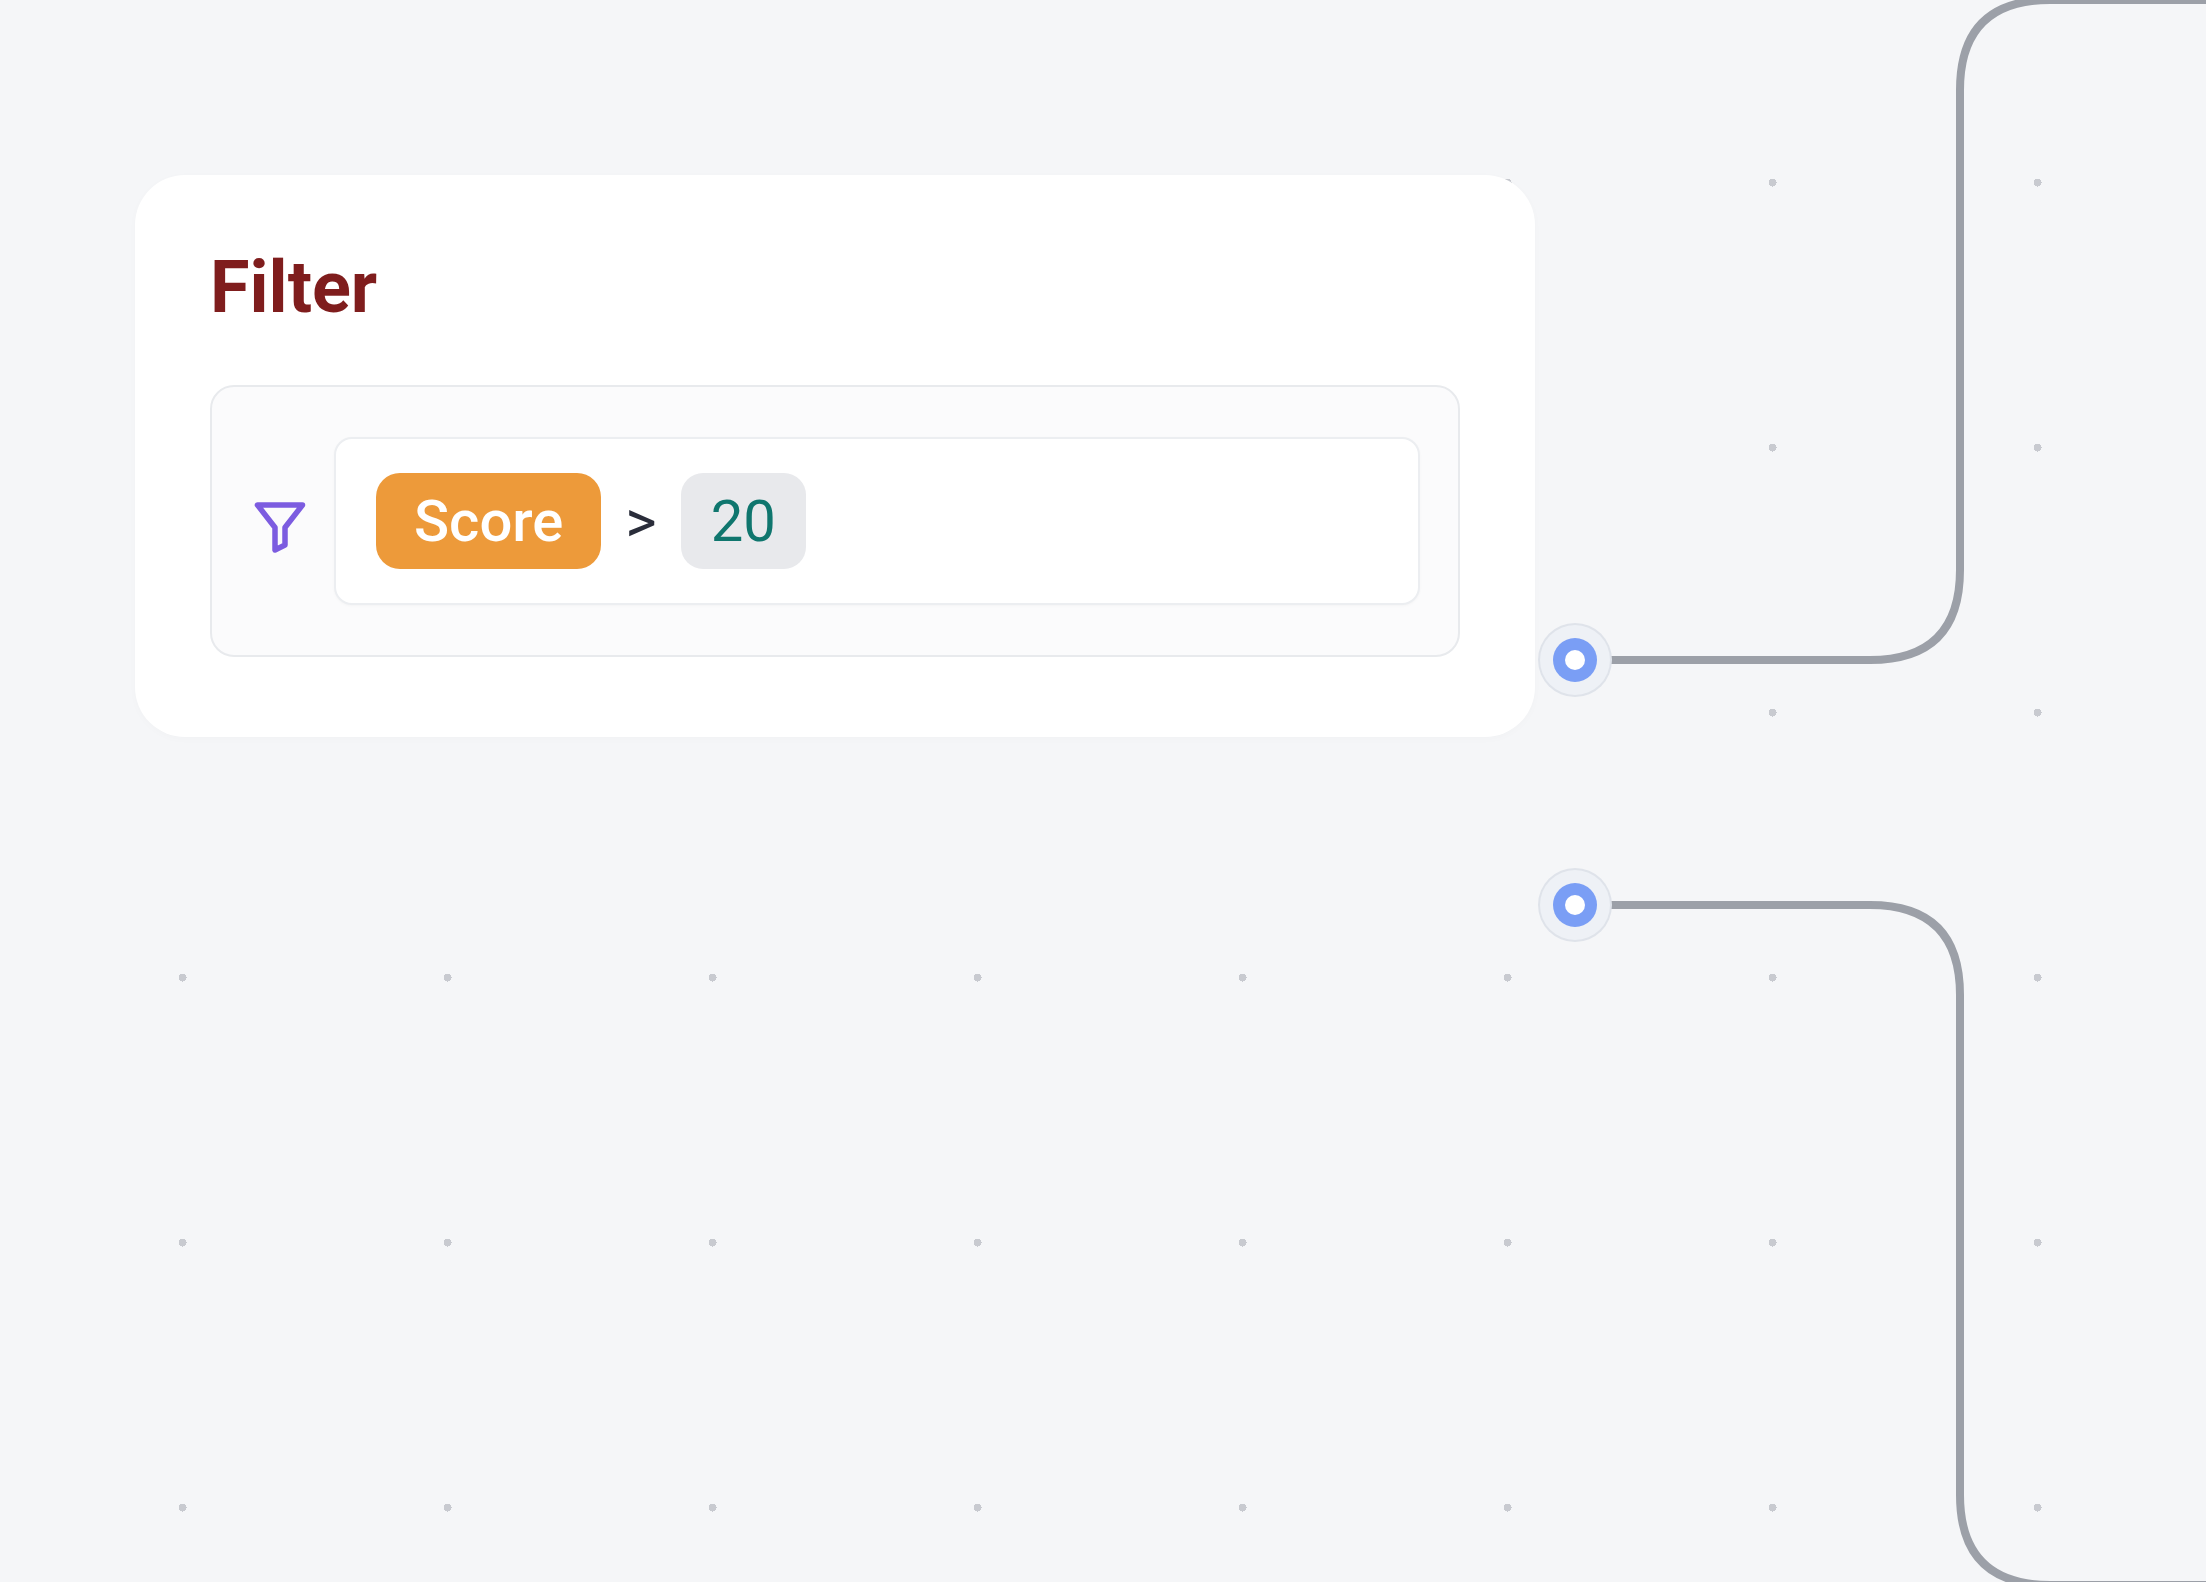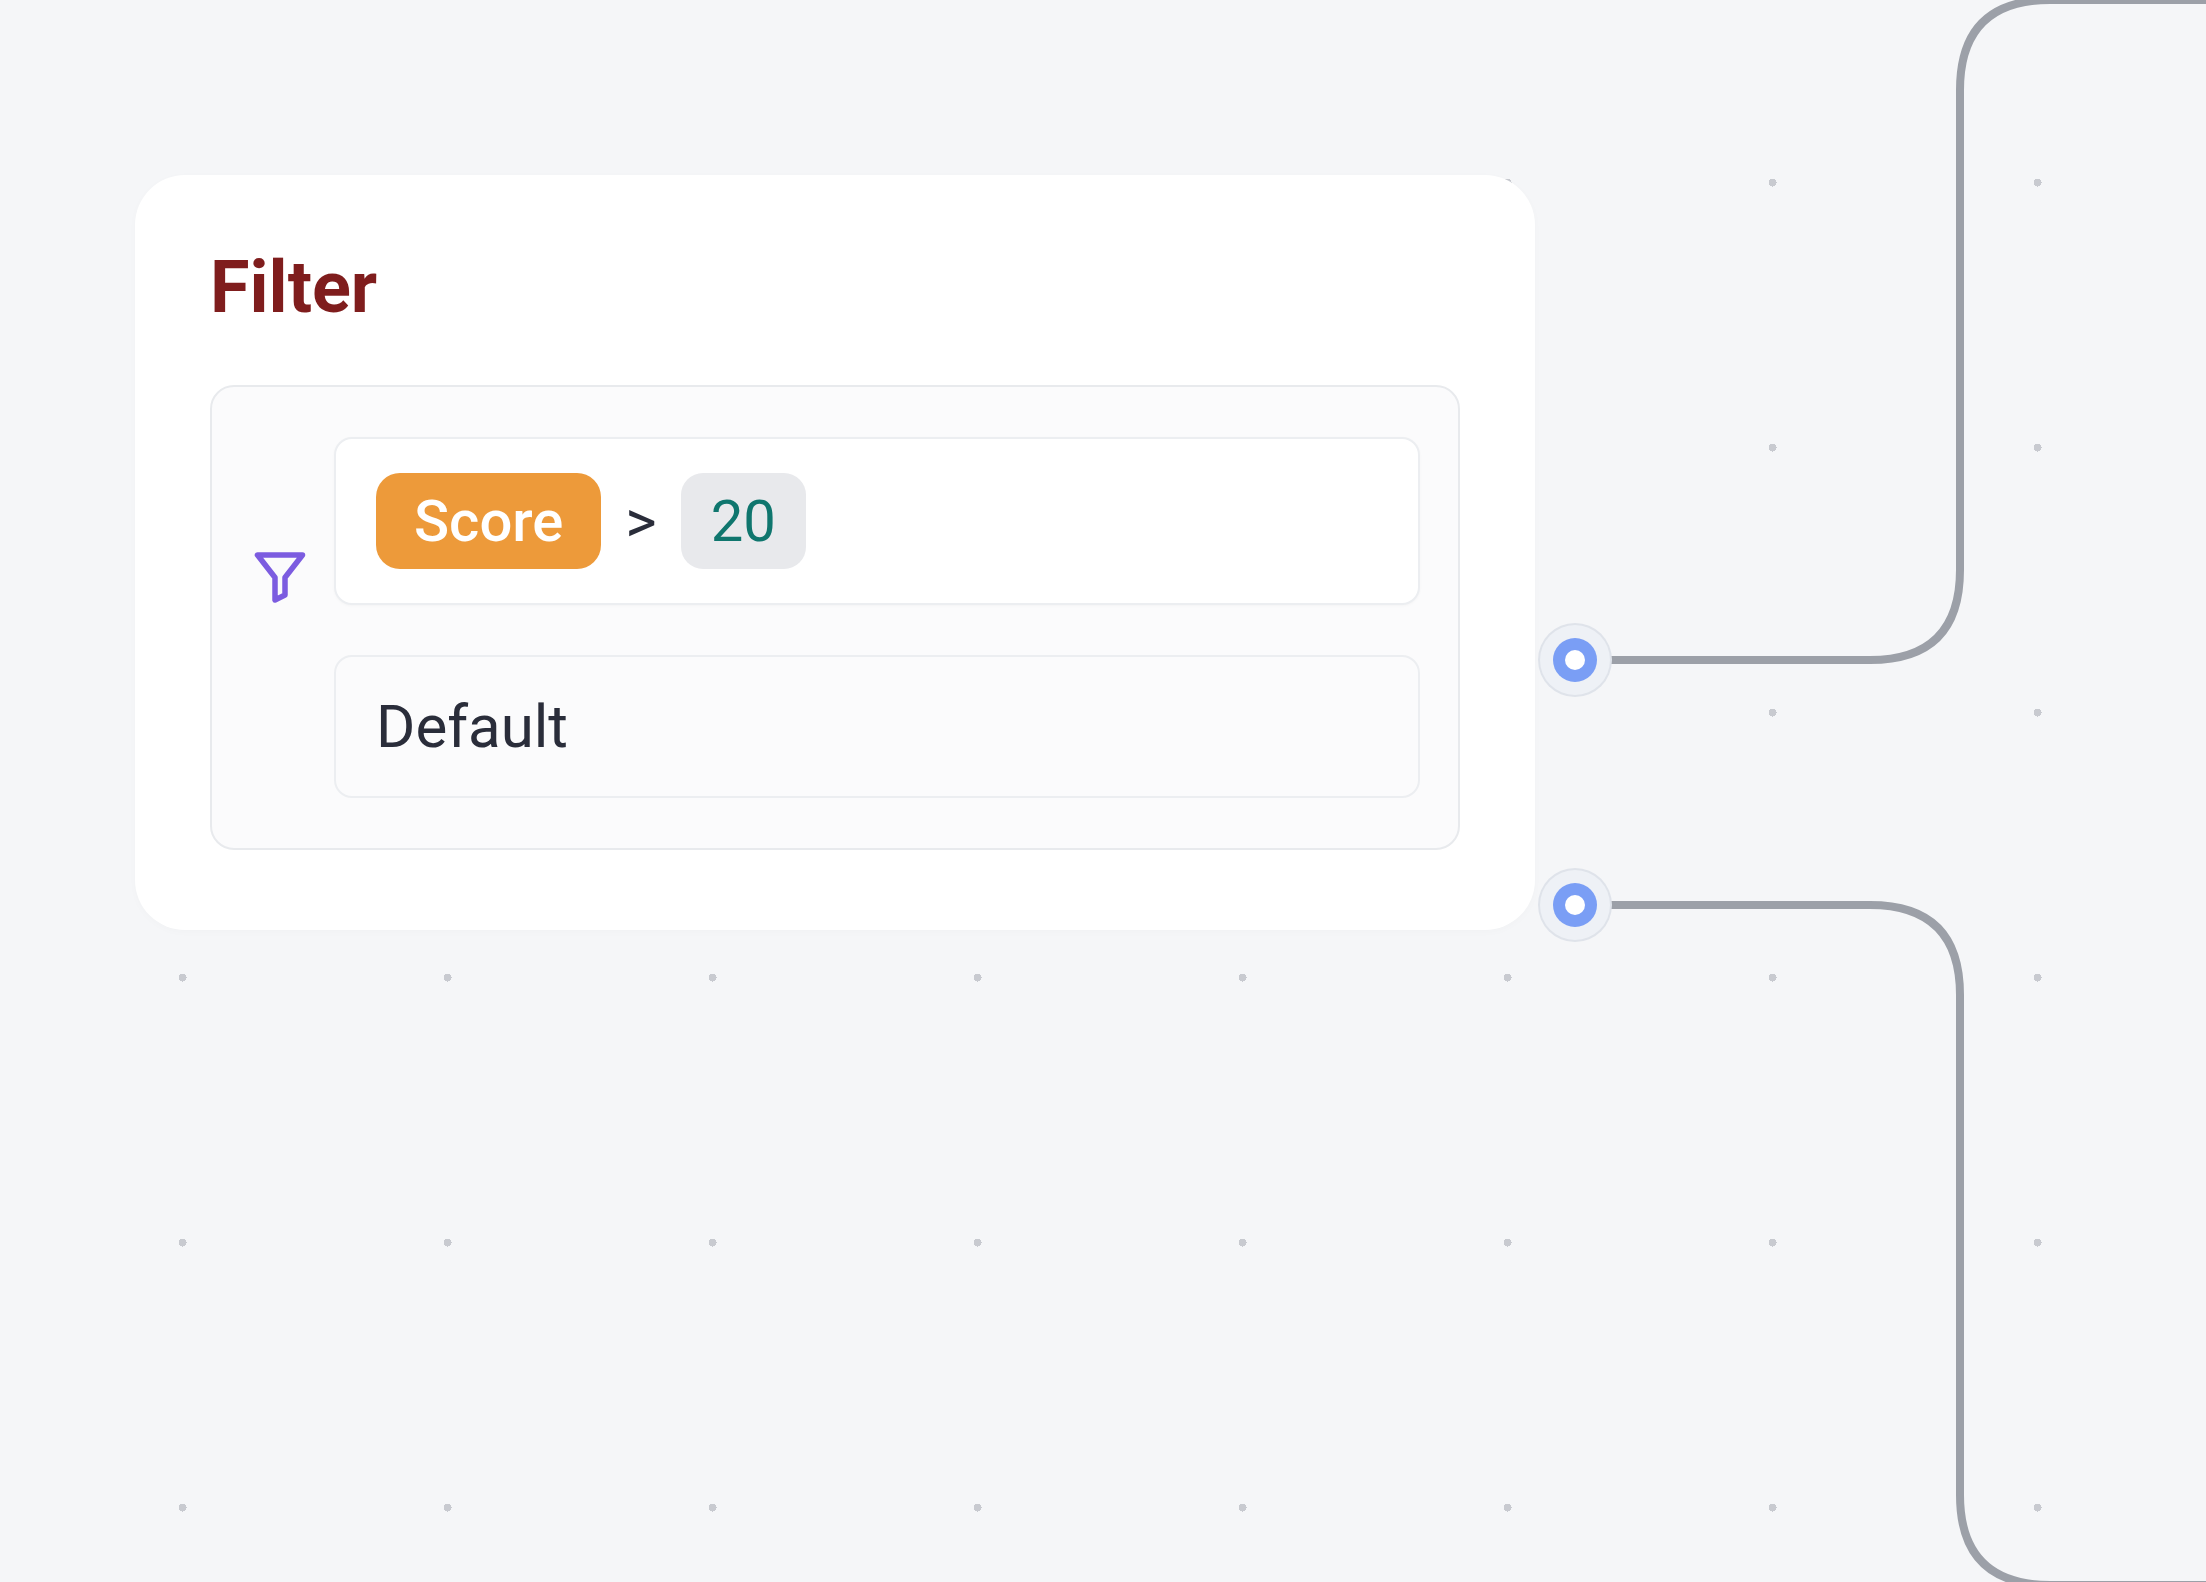--- a/index.html
+++ b/index.html
@@ -45,21 +45,21 @@
     
     .conditions-container {
       border: 2px solid #e8eaed;
       border-radius: 24px;
       padding: 50px 38px 50px 38px;
       background: #fbfbfc;
     }
     
     .condition-row {
       display: flex;
-      align-items: flex-end;
+      align-items: center;
       gap: 24px;
       margin-bottom: 50px;
     }
     
     .condition-row:last-child {
       margin-bottom: 0;
     }
     
     .funnel-icon {
       flex-shrink: 0;
@@ -200,26 +200,20 @@
           <path d="M3 4 L21 4 L14 13 L14 20 L10 22 L10 13 Z"></path>
         </svg>
       </div>
       <div class="condition-box">
         <span class="tag-field">Score</span>
         <span class="operator">&gt;</span>
         <span class="tag-value">20</span>
       </div>
     </div>
 
-    <div class="condition-row">
-      <div class="icon-spacer"></div>
-      <div class="condition-box default-box">
-        <span class="default-label">Default</span>
-      </div>
-    </div>
 
   </div>
 </div>
 
 <div class="connector-port port-1">
   <div class="connector-port-inner"></div>
 </div>
 
 <div class="connector-port port-2">
   <div class="connector-port-inner"></div>

